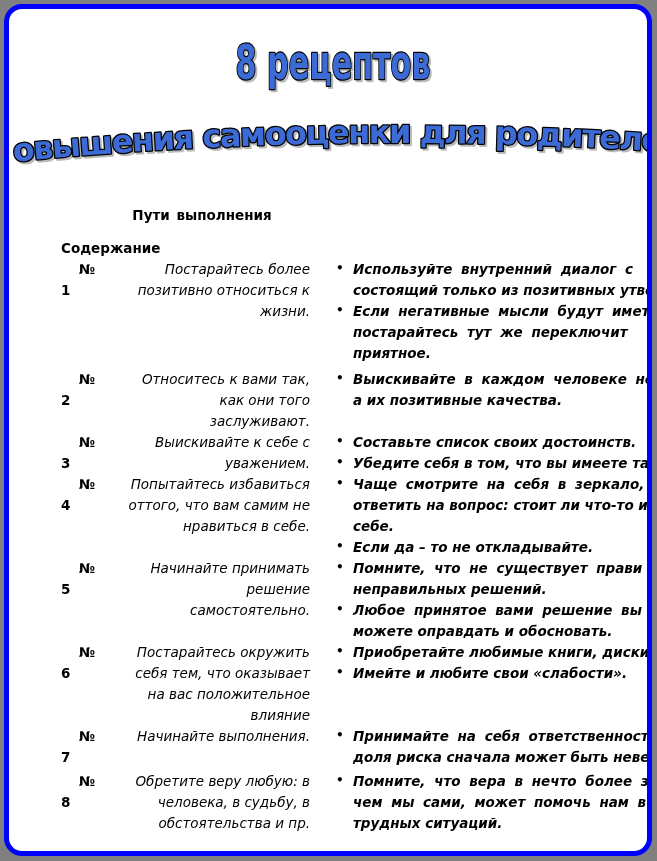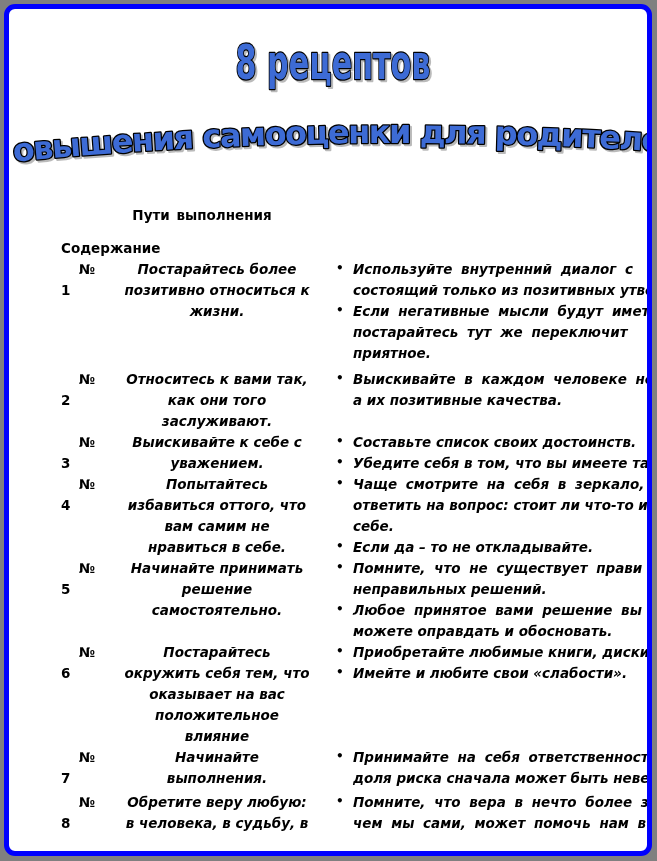--- a/index.html
+++ b/index.html
@@ -5,21 +5,21 @@
   html,body { margin:0; padding:0; }
   body { width:657px; height:861px; }
   .stage {
     position:relative; width:657px; height:861px;
     background:var(--page-bg,#808080); overflow:hidden;
     font-family:"DejaVu Sans", sans-serif;
   }
   .sheet {
     position:absolute; left:4px; top:4px; width:648px; height:852px;
     box-sizing:border-box; background:var(--sheet-bg,#ffffff);
-    border:5px solid var(--border,#0000fe); border-radius:11px;
+    border:5px solid var(--border,#0000fe); border-radius:18px;
     overflow:hidden;
   }
   .title-svg { position:absolute; left:0; filter:drop-shadow(2px 2px 0 rgba(130,130,130,0.55)); }
   .t1 { top:8px; }
   .t2 { top:88px; }
   .wordart {
     font-family:"DejaVu Sans", sans-serif; font-weight:700;
     fill:var(--title-fill,#3d6bd5); stroke:var(--title-outline,#000000);
     stroke-width:2.5px; paint-order:stroke; stroke-linejoin:round;
   }
@@ -29,21 +29,21 @@
     overflow:hidden; font-size:13.5px; line-height:21px; color:var(--text,#000000);
   }
   .trow { display:grid; grid-template-columns:80px 212px 418px; }
   .hrow { min-height:42px; font-weight:700; }
   .h1 { padding:0 17px 0 18px; text-indent:12px; word-break:break-all; }
   .h2 { text-align:left; padding-left:30px; padding-right:6px;margin-top:33px; }
   .h3 { text-align:center; padding-right:30px; word-spacing:2px; }
   .c1 { font-weight:700; }
   .nsym { margin-left:48px; }
   .nval { margin-left:30px; }
-  .c2 { text-align:center; padding:0 13px; font-style:italic; font-weight:700; }
+  .c2 { text-align:right; padding:0 13px; font-style:italic; font-weight:400; }
   .c3 { padding-left:30px; font-style:italic; font-weight:700; }
   .bullet { position:relative; }
   .dot { position:absolute; left:-17px; top:-1px; font-style:normal; font-size:12px; }
   .bl { white-space:nowrap; }
   .sp { word-spacing:4px; }
 </style>
 </head>
 <body>
 
 <div class="stage">

